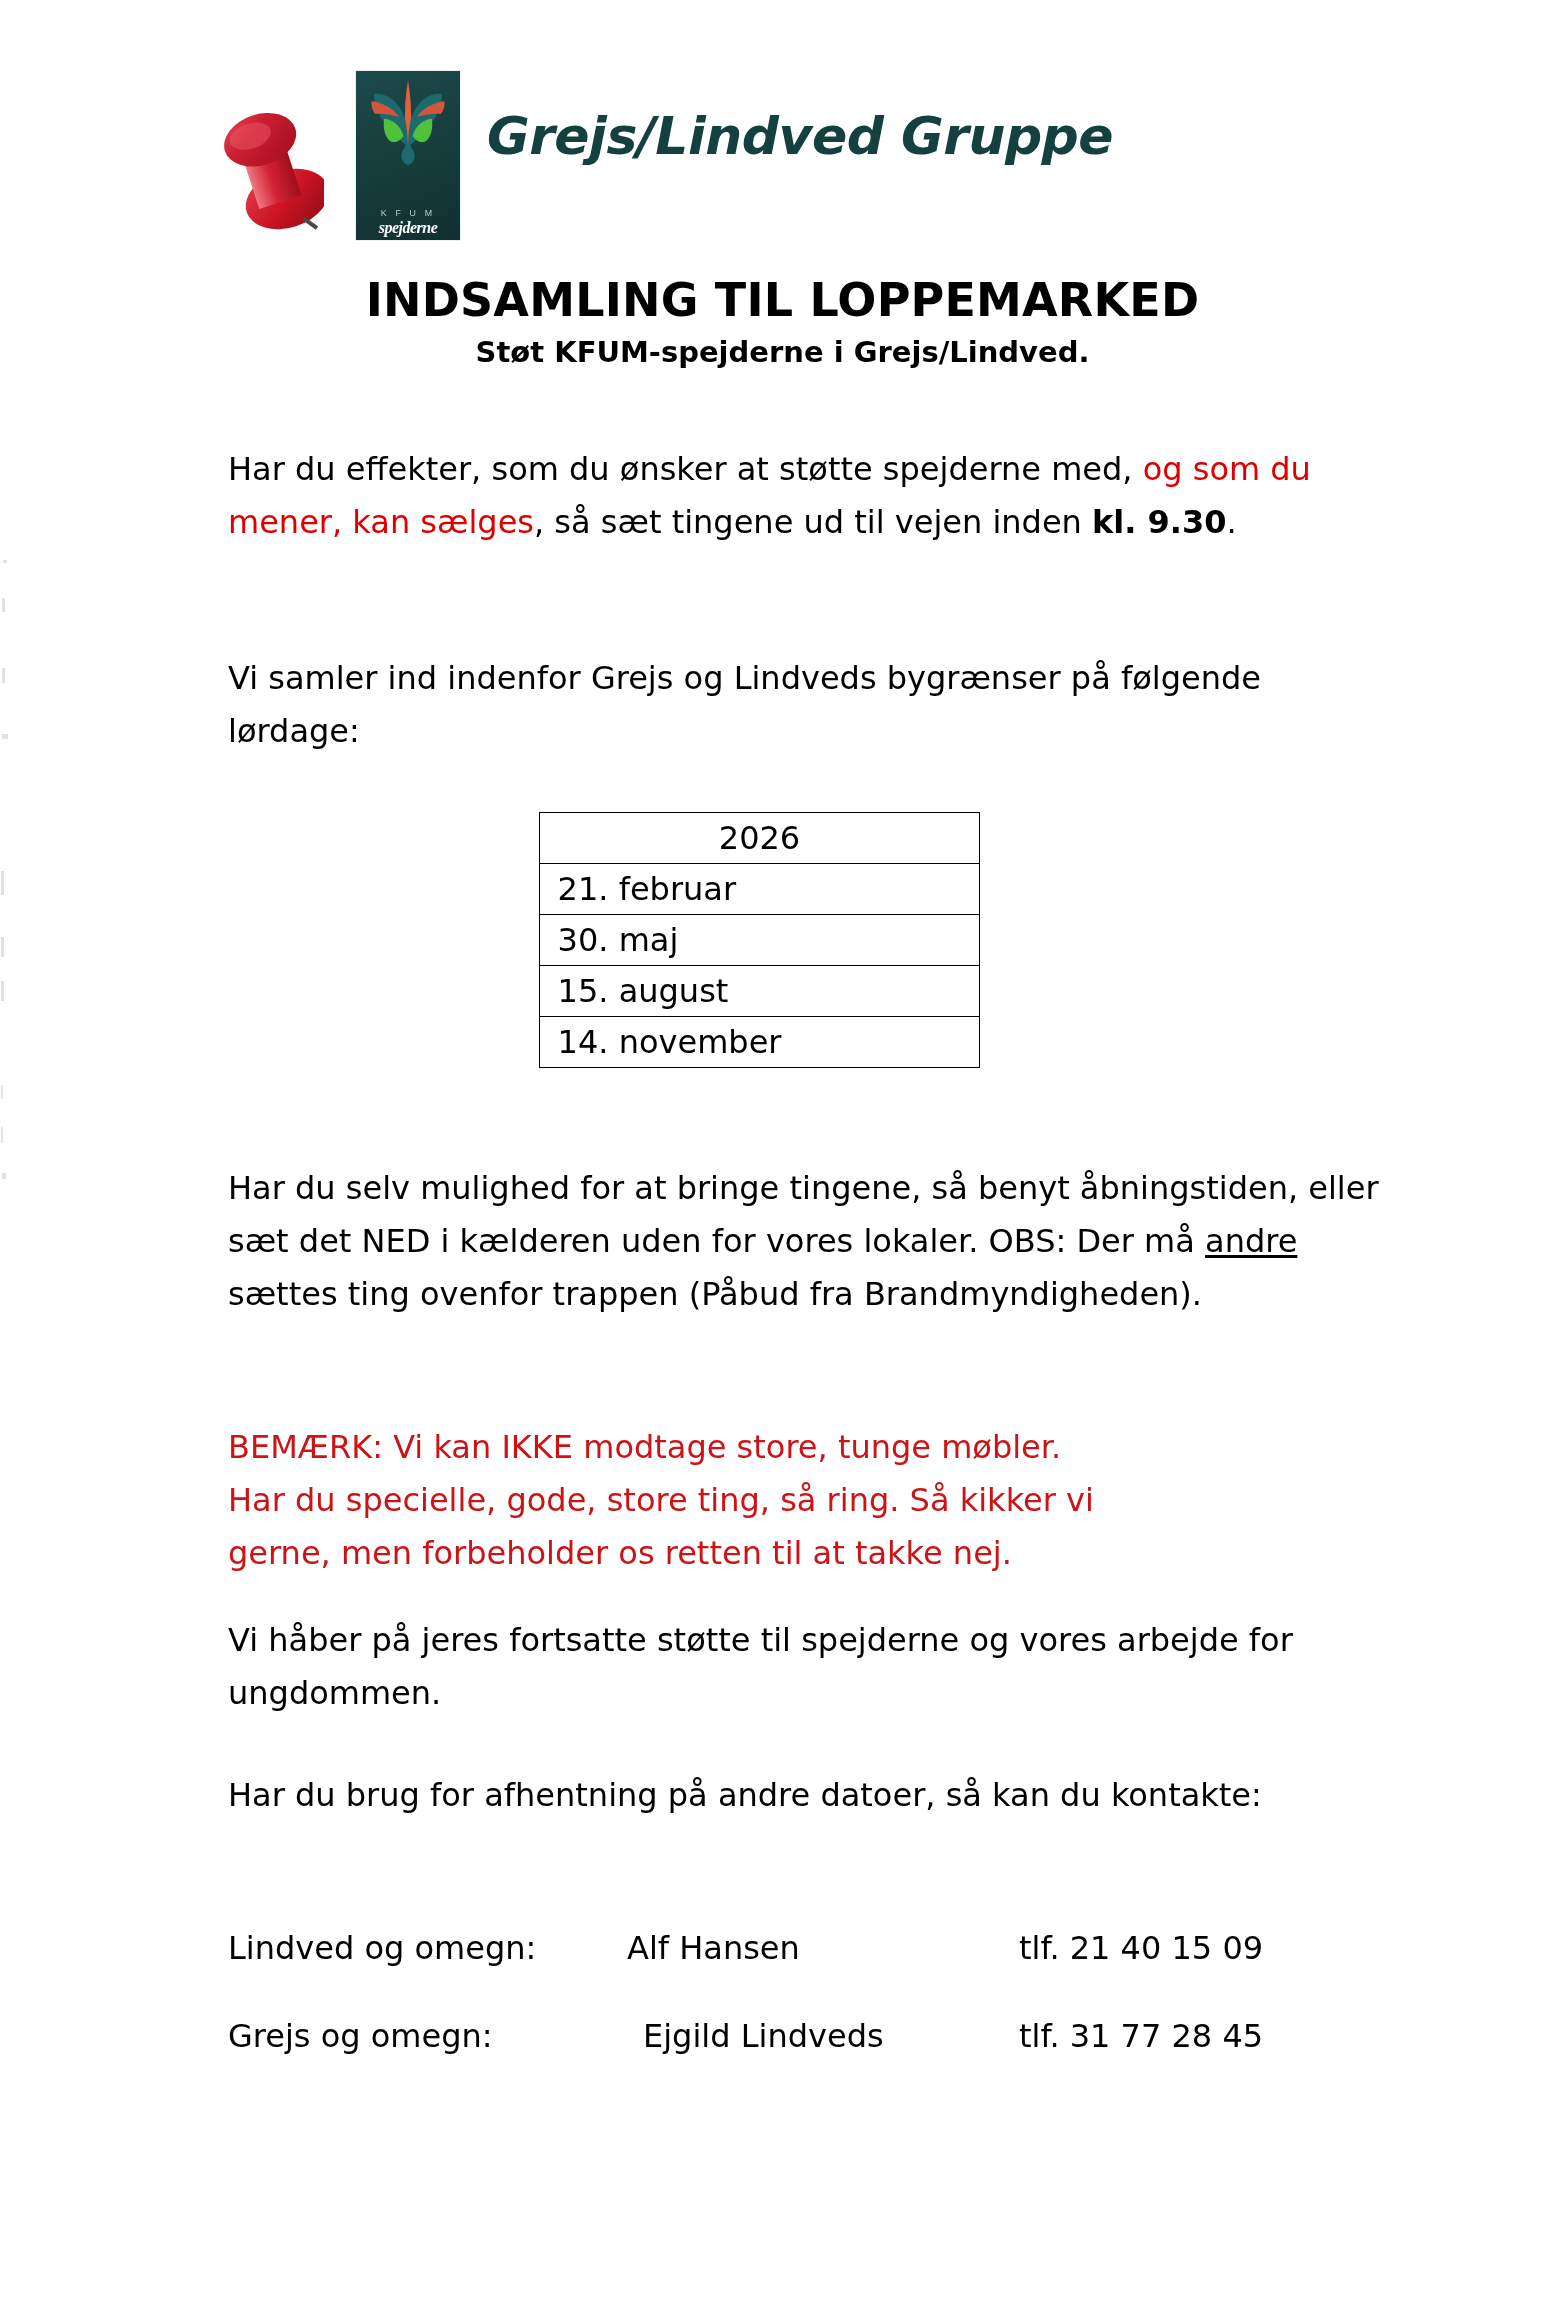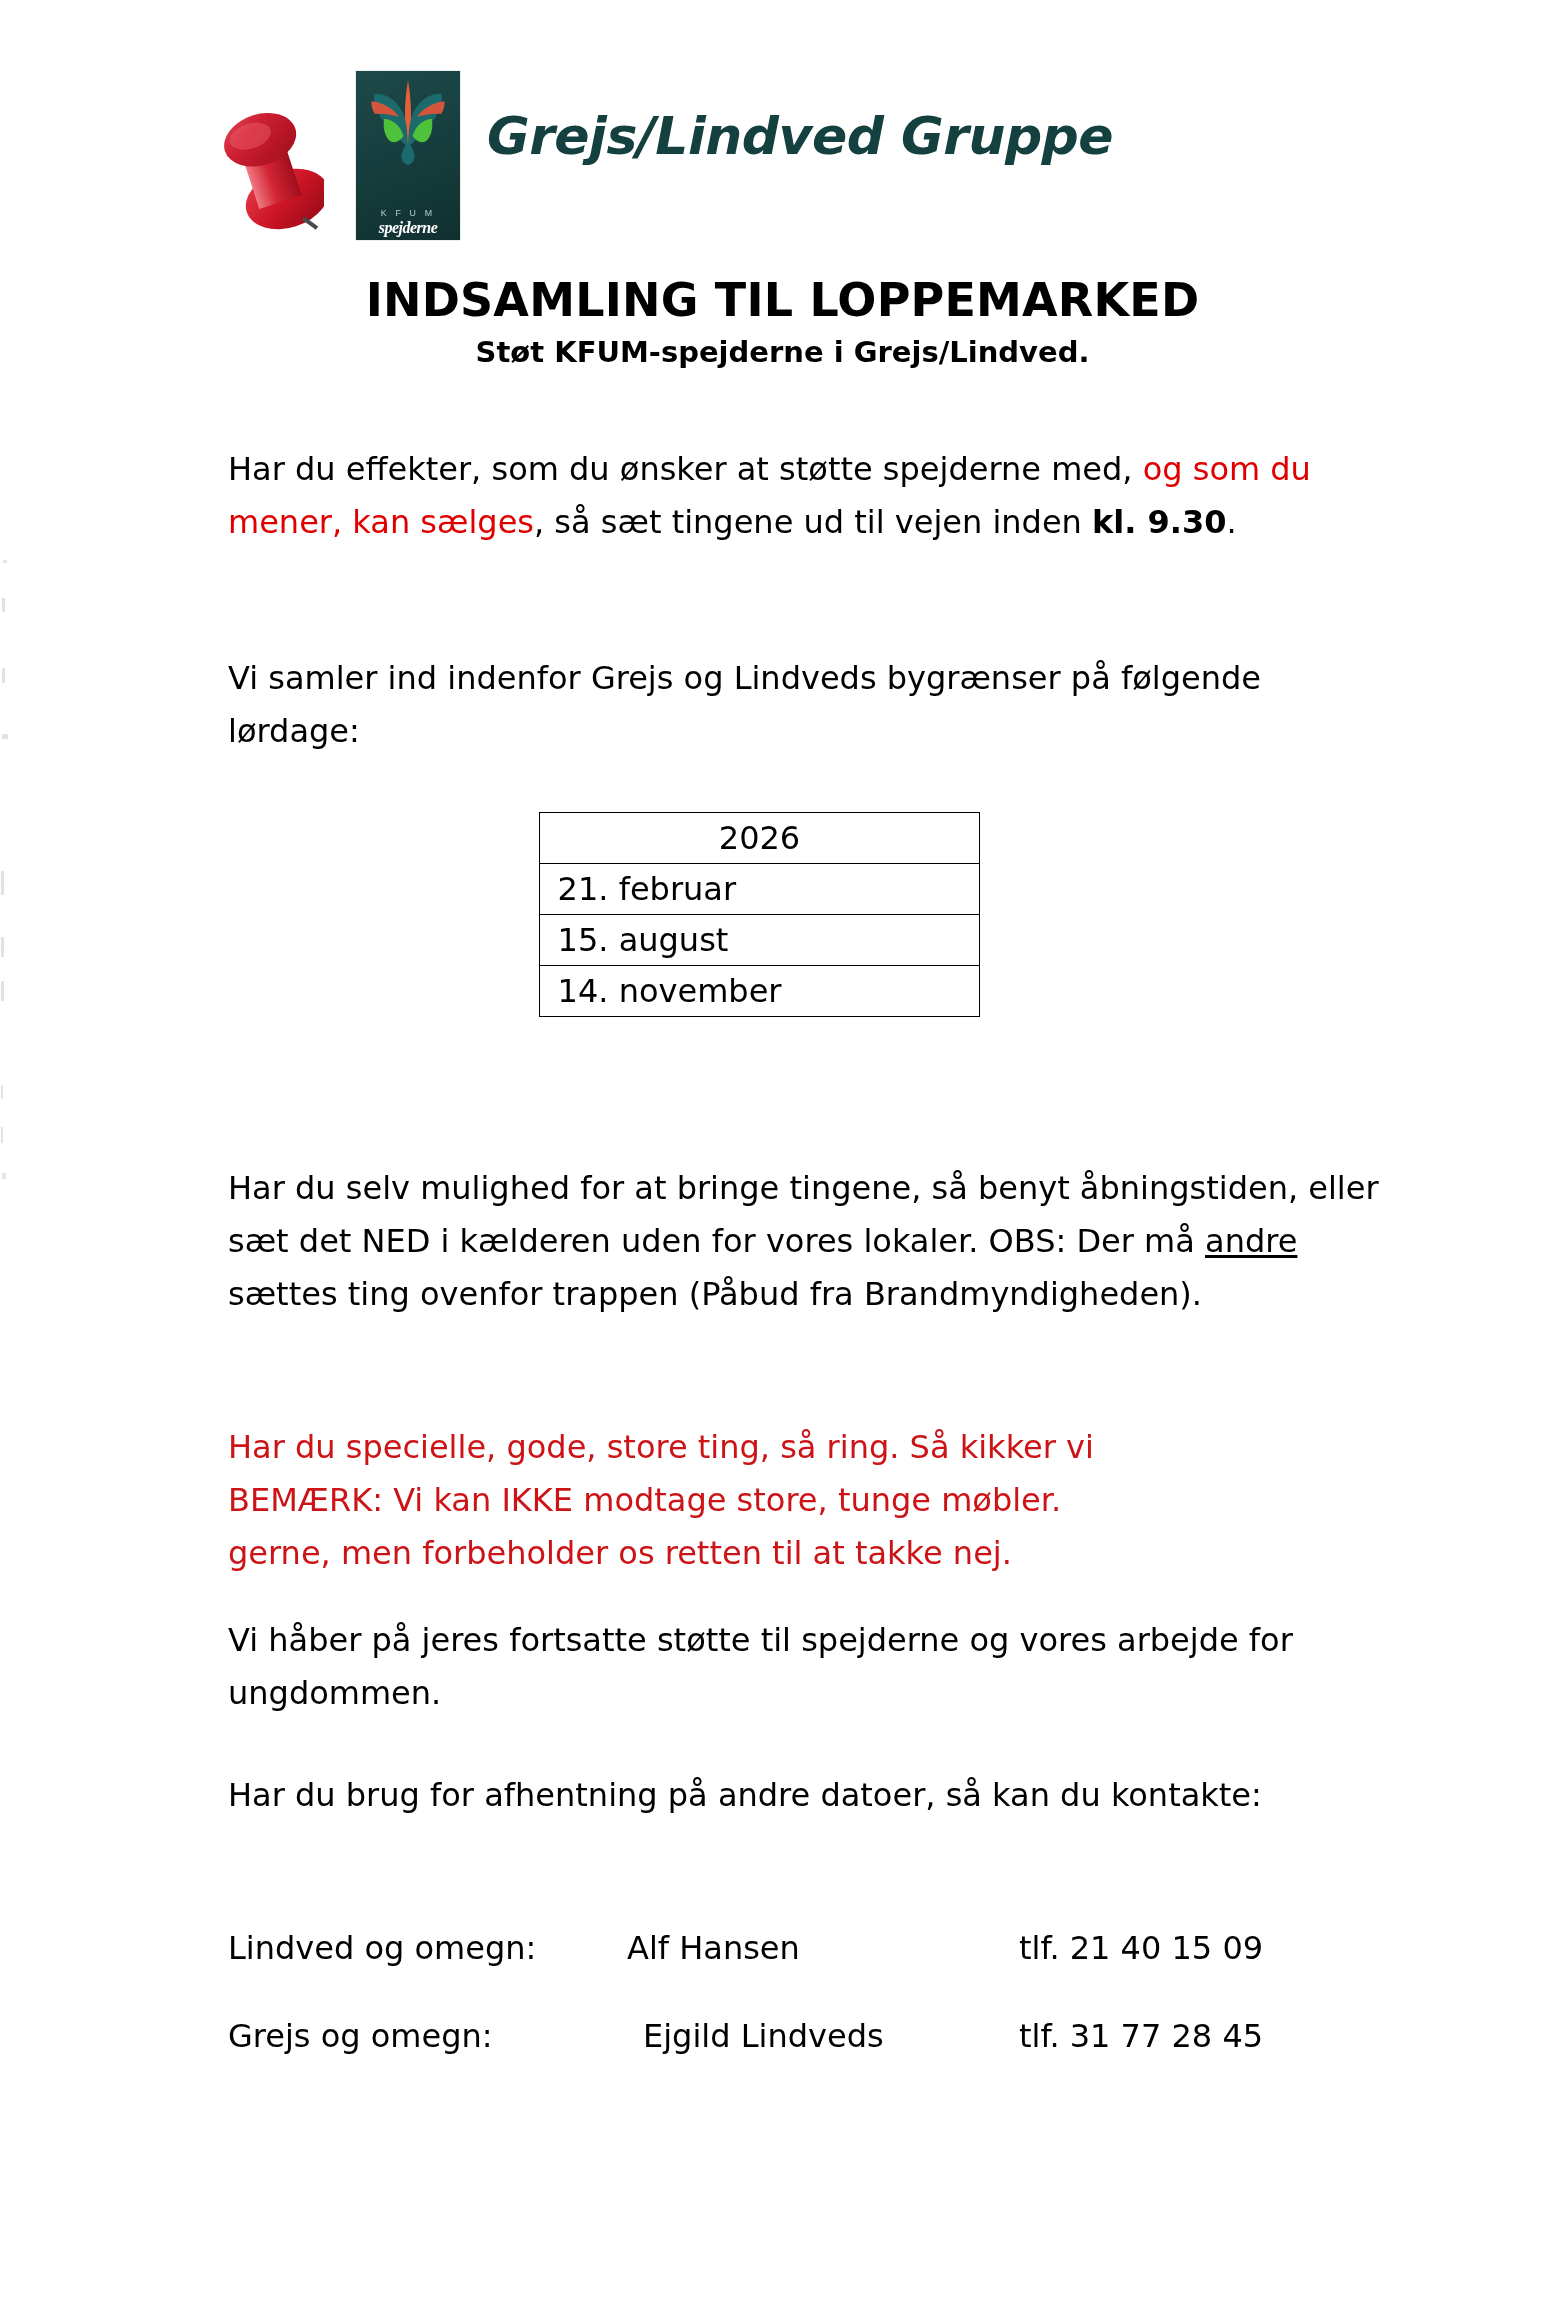--- a/index.html
+++ b/index.html
@@ -270,35 +270,38 @@
 
   <table class="dates-table">
     <tbody>
       <tr>
         <td class="year">2026</td>
       </tr>
       <tr>
         <td>21. februar</td>
       </tr>
       <tr>
+        <td>30. maj</td>
+      </tr>
+      <tr>
         <td>15. august</td>
       </tr>
       <tr>
         <td>14. november</td>
       </tr>
     </tbody>
   </table>
 
   <div class="body-block" id="para-3">
     <span>Har du selv mulighed for at bringe tingene, så benyt åbningstiden, eller sæt det NED i kælderen uden for vores lokaler. OBS: Der må </span><span class="ul">andre</span><span> sættes ting ovenfor trappen (Påbud fra Brandmyndigheden).</span>
   </div>
 
   <div class="body-block red-block" id="para-4">
+    <div>BEMÆRK: Vi kan IKKE modtage store, tunge møbler.</div>
     <div>Har du specielle, gode, store ting, så ring. Så kikker vi</div>
-    <div>BEMÆRK: Vi kan IKKE modtage store, tunge møbler.</div>
     <div>gerne, men forbeholder os retten til at takke nej.</div>
   </div>
 
   <div class="body-block" id="para-5">Vi håber på jeres fortsatte støtte til spejderne og vores arbejde for ungdommen.</div>
 
   <div class="body-block" id="para-6">Har du brug for afhentning på andre datoer, så kan du kontakte:</div>
 
   <div class="contact-row" id="contact-0">
     <span class="contact-region">Lindved og omegn:</span>
     <span class="contact-name">Alf Hansen</span>

